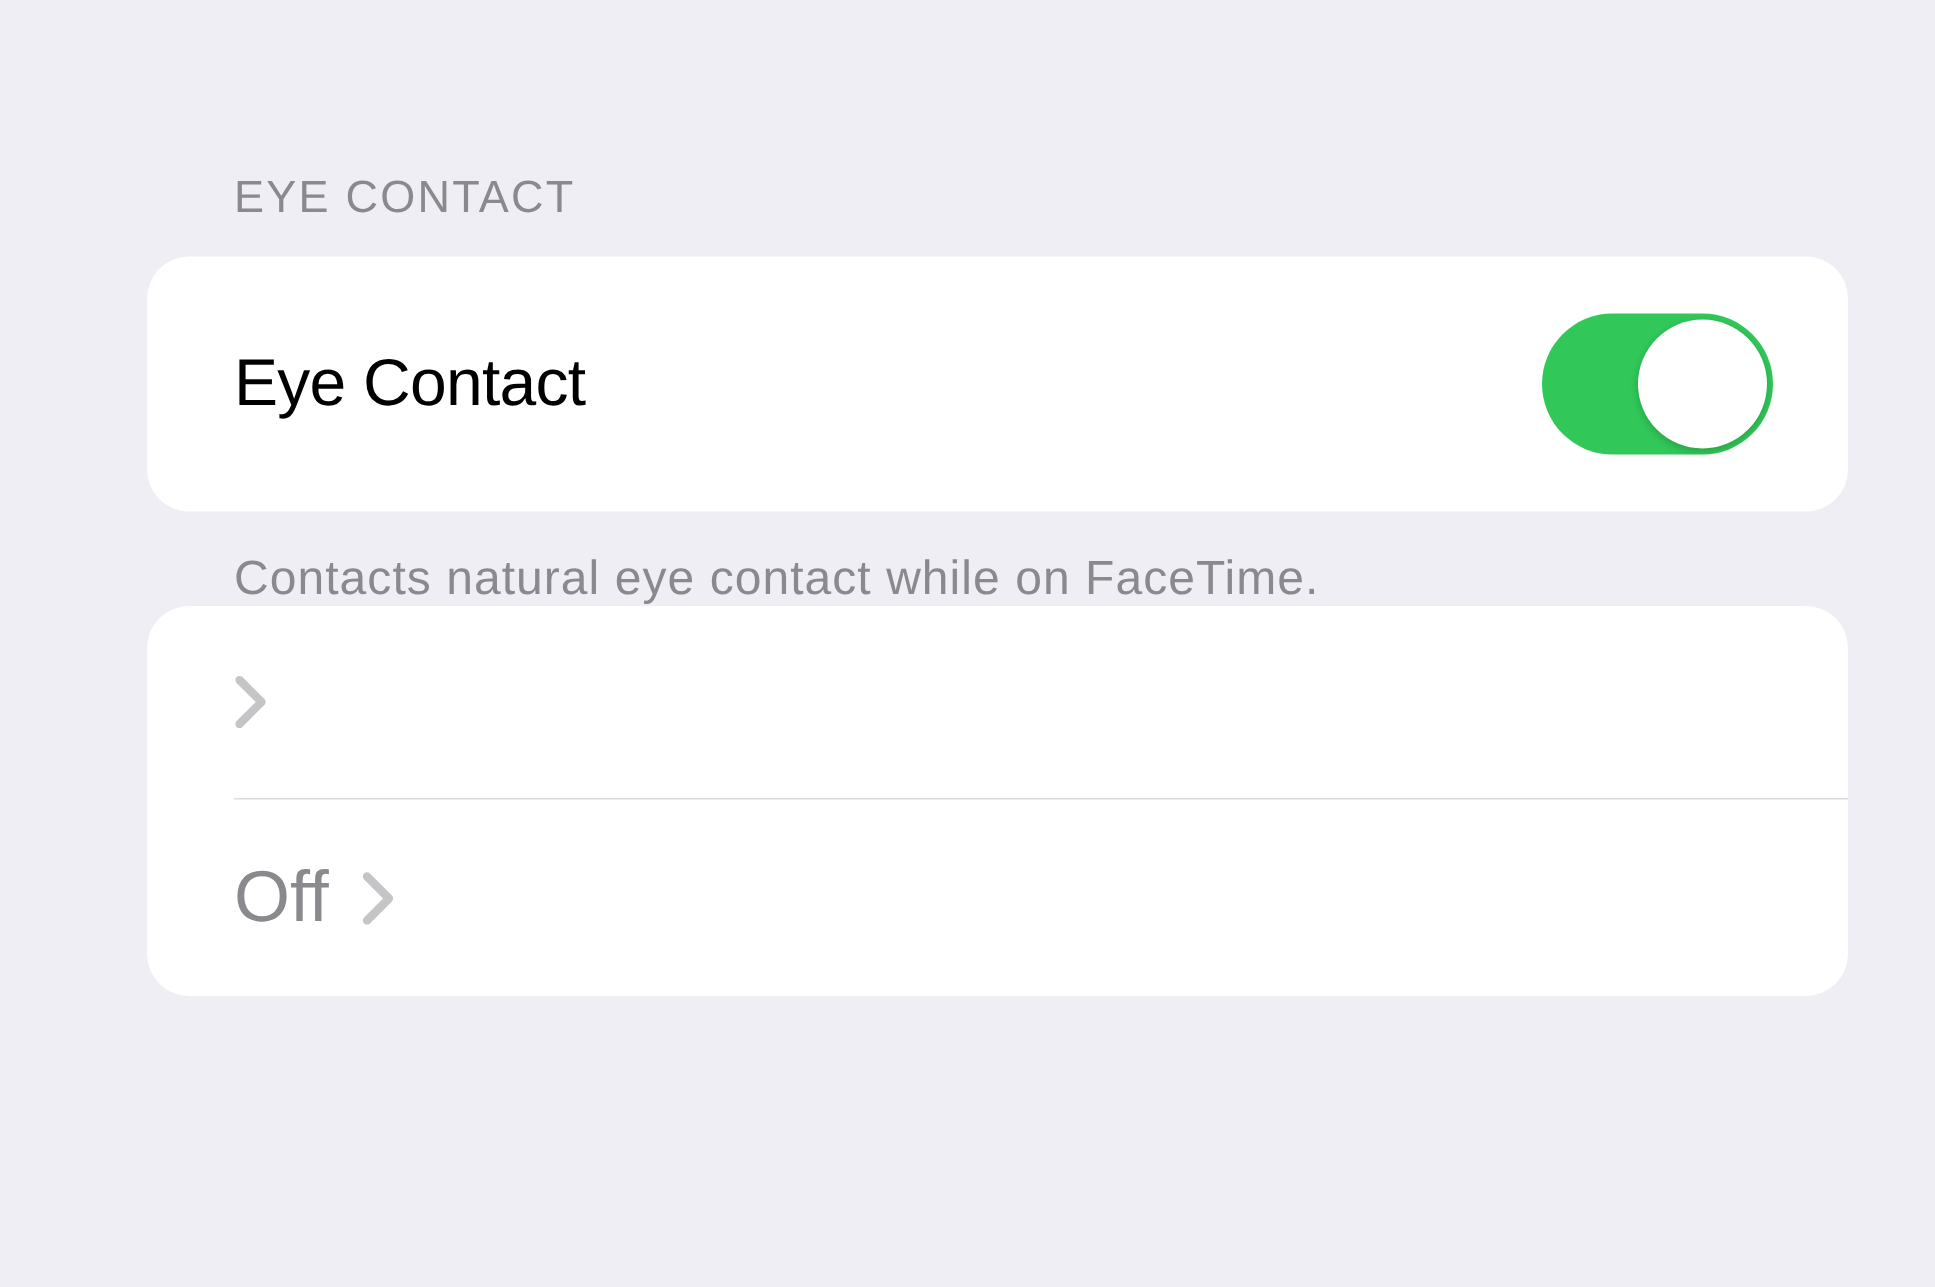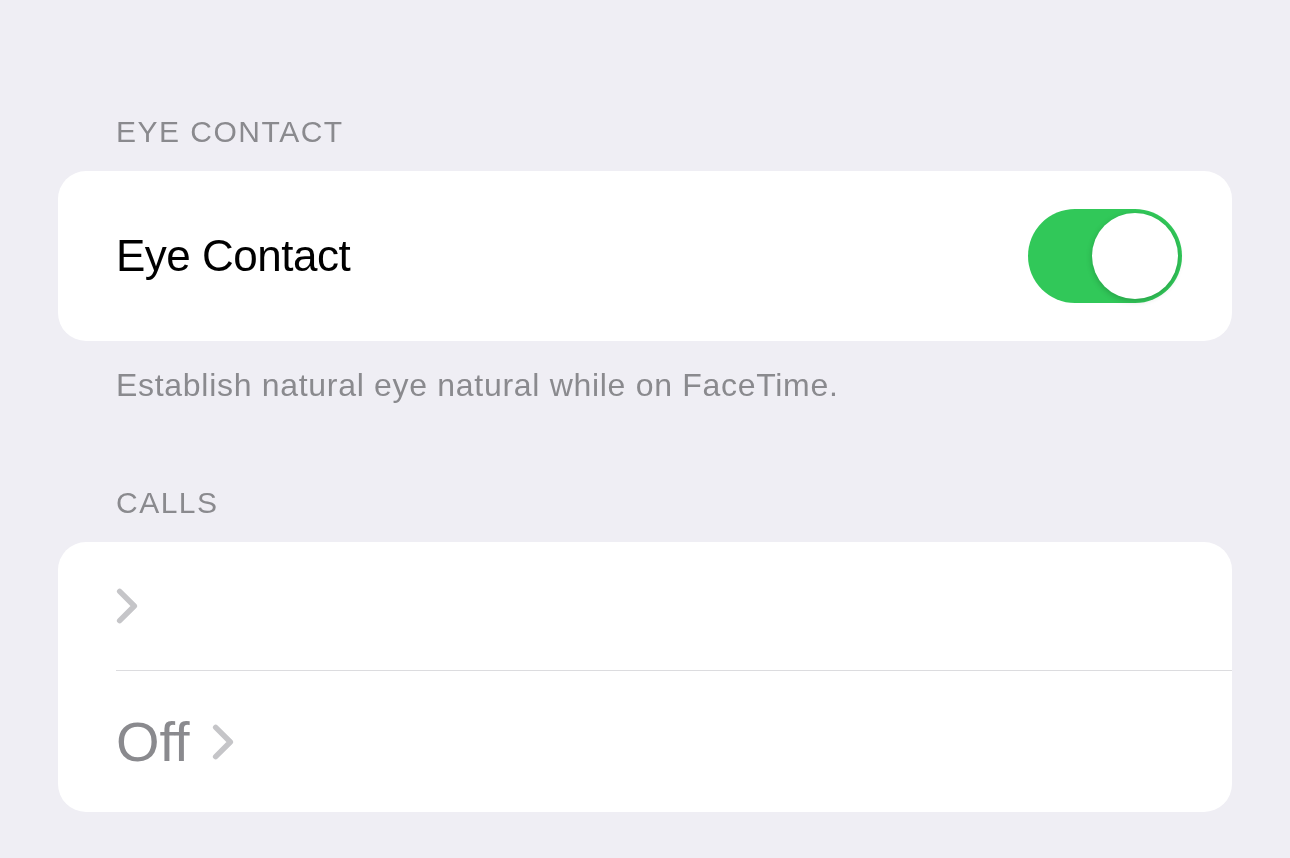--- a/index.html
+++ b/index.html
@@ -10,20 +10,21 @@
     }
     body {
       background: #efeef4;
       font-family: -apple-system, BlinkMacSystemFont, "SF Pro Text", "Helvetica Neue", Arial, sans-serif;
       width: 1290px;
       height: 858px;
       overflow: hidden;
     }
     .container {
       padding: 0 58px;
+      margin-left: 40px;
     }
     .section-header {
       font-size: 30px;
       letter-spacing: 1.5px;
       color: #8a8a8e;
       text-transform: uppercase;
       padding: 115px 0 22px 58px;
       font-weight: 400;
     }
     .section-header.calls {
@@ -46,21 +47,21 @@
       color: #000000;
       font-weight: 400;
       letter-spacing: -0.5px;
     }
     .row-trailing {
       display: flex;
       align-items: center;
       gap: 22px;
     }
     .row-value {
-      font-size: 56px;
+      font-size: 48px;
       color: #8a8a8e;
       font-weight: 400;
     }
     .chevron {
       display: inline-flex;
       align-items: center;
       justify-content: center;
     }
     .chevron svg {
       width: 22px;
@@ -106,23 +107,22 @@
 
   <div class="group">
     <div class="row">
       <span class="row-label">Eye Contact</span>
       <span class="toggle">
         <span class="toggle-knob"></span>
       </span>
     </div>
   </div>
 
-  <div class="section-footer">Establish natural eye natural while on FaceTime.</div>
+  <div class="section-footer">Contacts natural eye contact while on FaceTime.</div>
 
-  <div class="section-header calls">CALLS</div>
 
   <div class="group">
     <div class="row">
       <span class="row-trailing">
         <span class="chevron">
           <svg viewBox="0 0 12 20" fill="none">
             <path d="M2 2 L10 10 L2 18" stroke="#c5c5c8" stroke-width="3" stroke-linecap="round" stroke-linejoin="round"></path>
           </svg>
         </span>
       </span>

